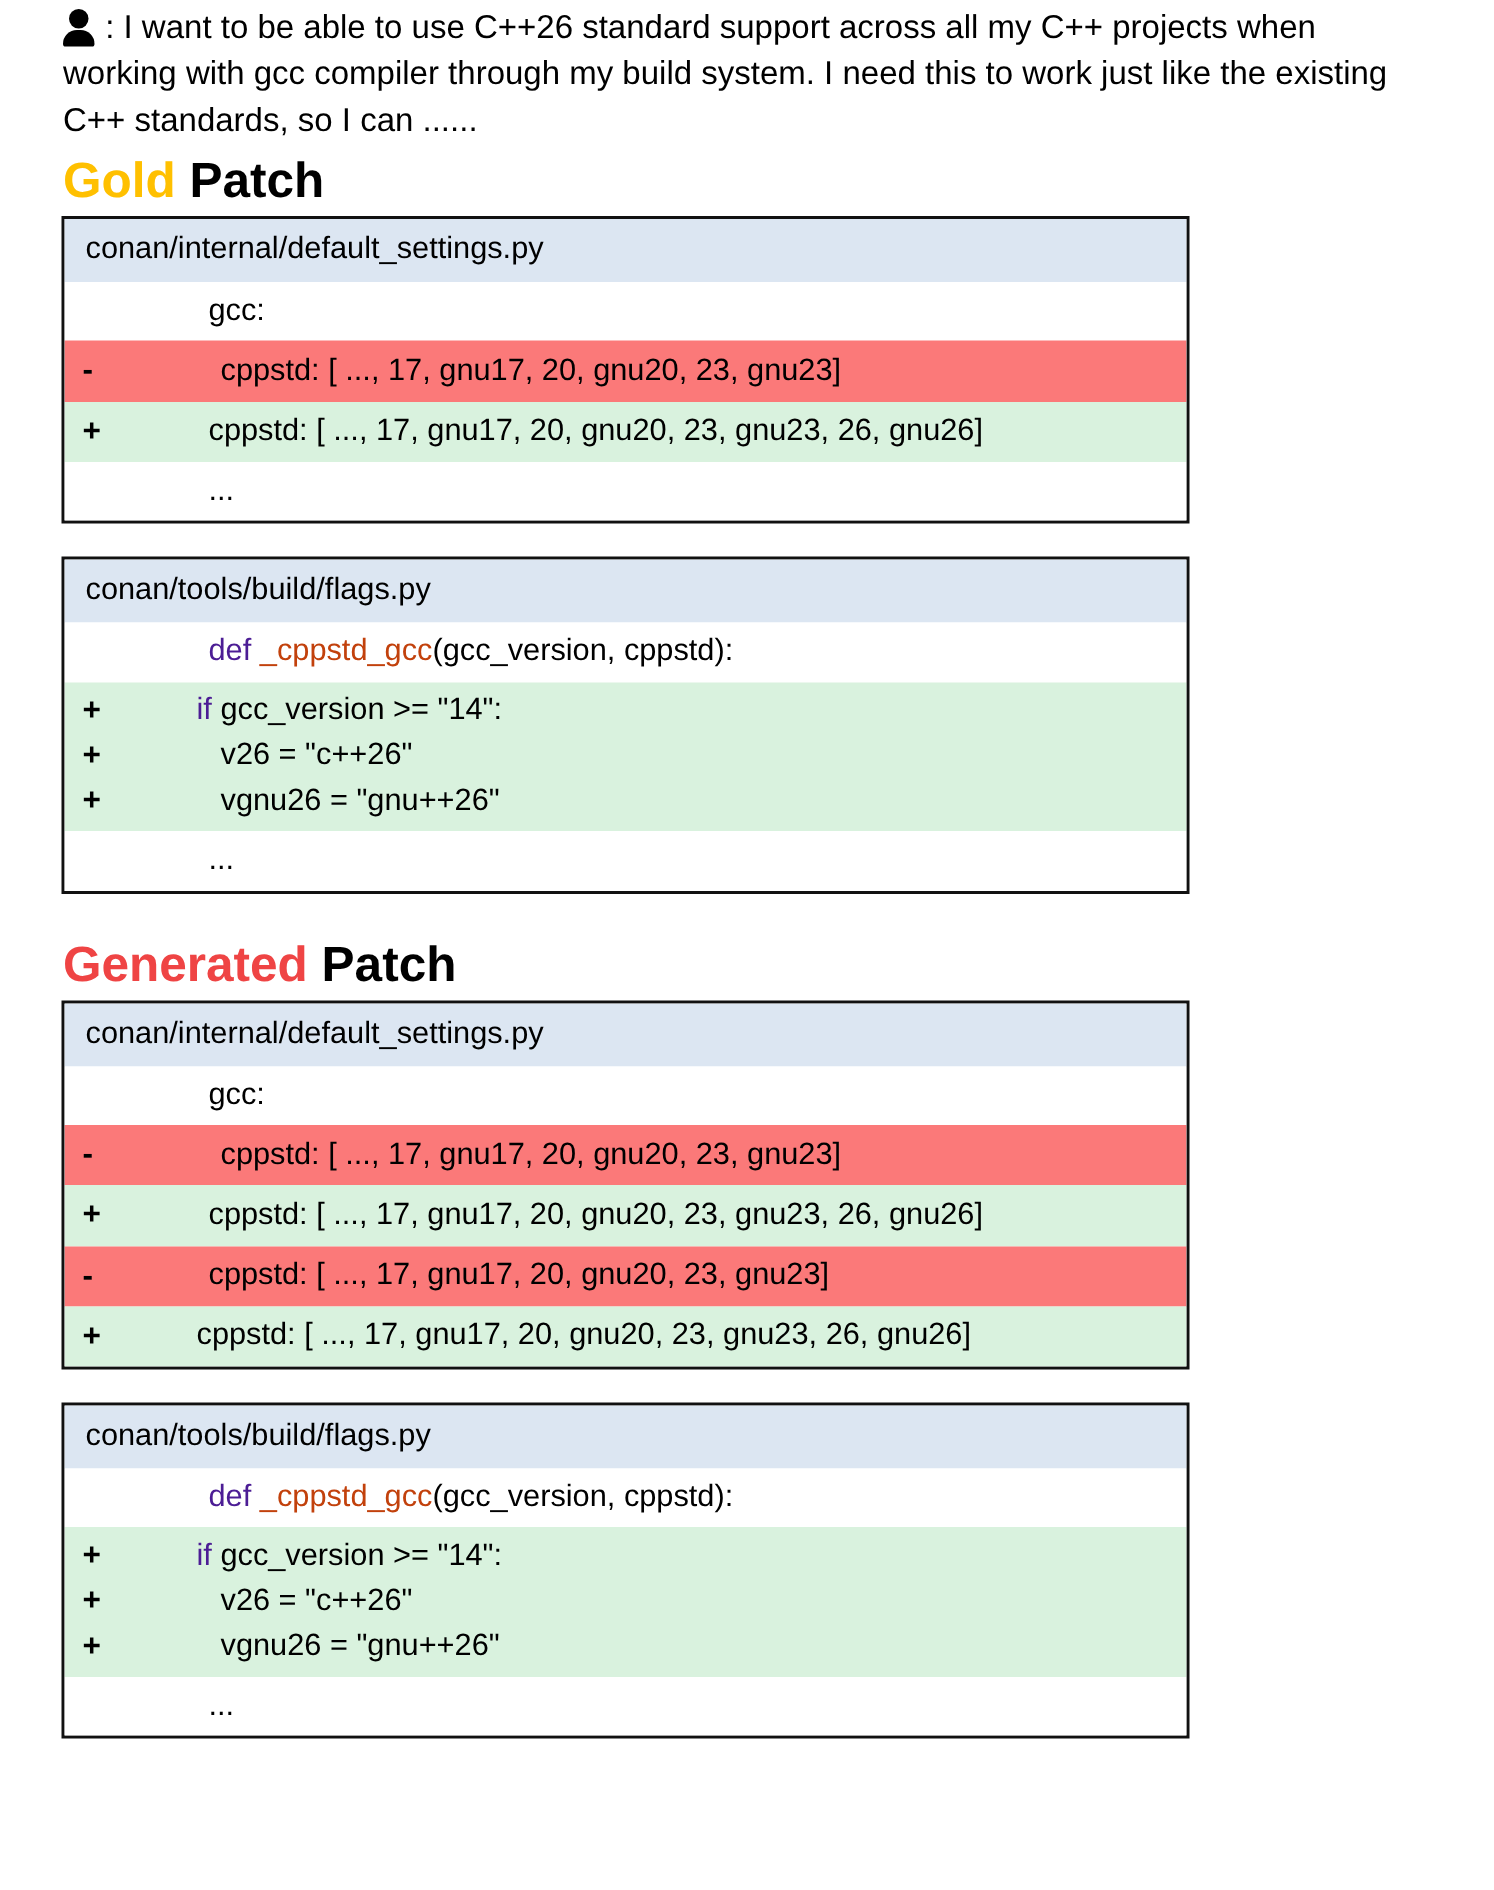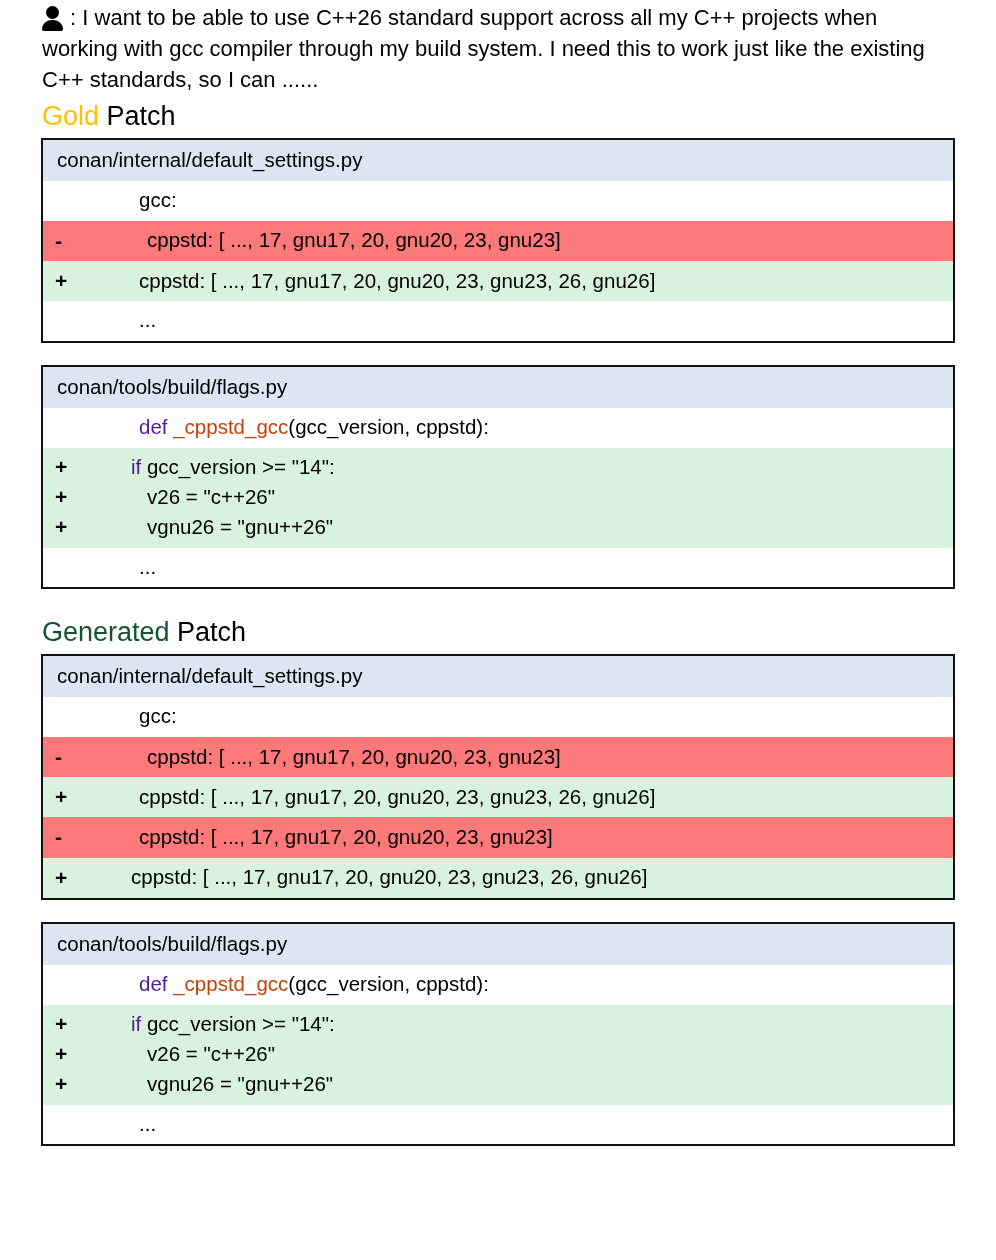--- a/index.html
+++ b/index.html
@@ -28,29 +28,29 @@
   .h-main {
     font-size: 33px;
     font-weight: bold;
     line-height: 1.06;
     letter-spacing: -0.2px;
     margin: 0;
     padding: 8px 0 2px 2px;
   }
 
   .section-head {
-    font-size: 27px;
-    font-weight: normal;
+    font-size: 33px;
+    font-weight: bold;
     line-height: 1.1;
     margin: 0;
     padding: 7px 0 6px 2px;
     white-space: nowrap;
   }
   .section-head .accent-gold { color: #FFC000; }
-  .section-head .accent-blue { color: #14532d; margin-top: 30px; }
+  .section-head .accent-blue { color: #ef4444; margin-top: 30px; }
 
   
   .desc {
     font-size: 22px;
     line-height: 31px;
     margin: 0;
     padding: 2px 0 0 2px;
     max-width: 912px;
   }
   .person-icon {
@@ -77,21 +77,21 @@
     width: 21px;
     height: 11px;
     background: #000;
     border-radius: 11px 11px 2px 2px;
   }
 
   
   .diff-box {
     border: 2px solid #111111;
     box-sizing: border-box;
-    width: 914px;
+    width: 752px;
     margin: 0 0 22px 1px;
     background: #ffffff;
     overflow: hidden;
   }
 
   .file-header {
     background: #DCE6F2;
     font-size: 20.5px;
     line-height: 1.2;
     padding: 8px 0 9px 14px;

